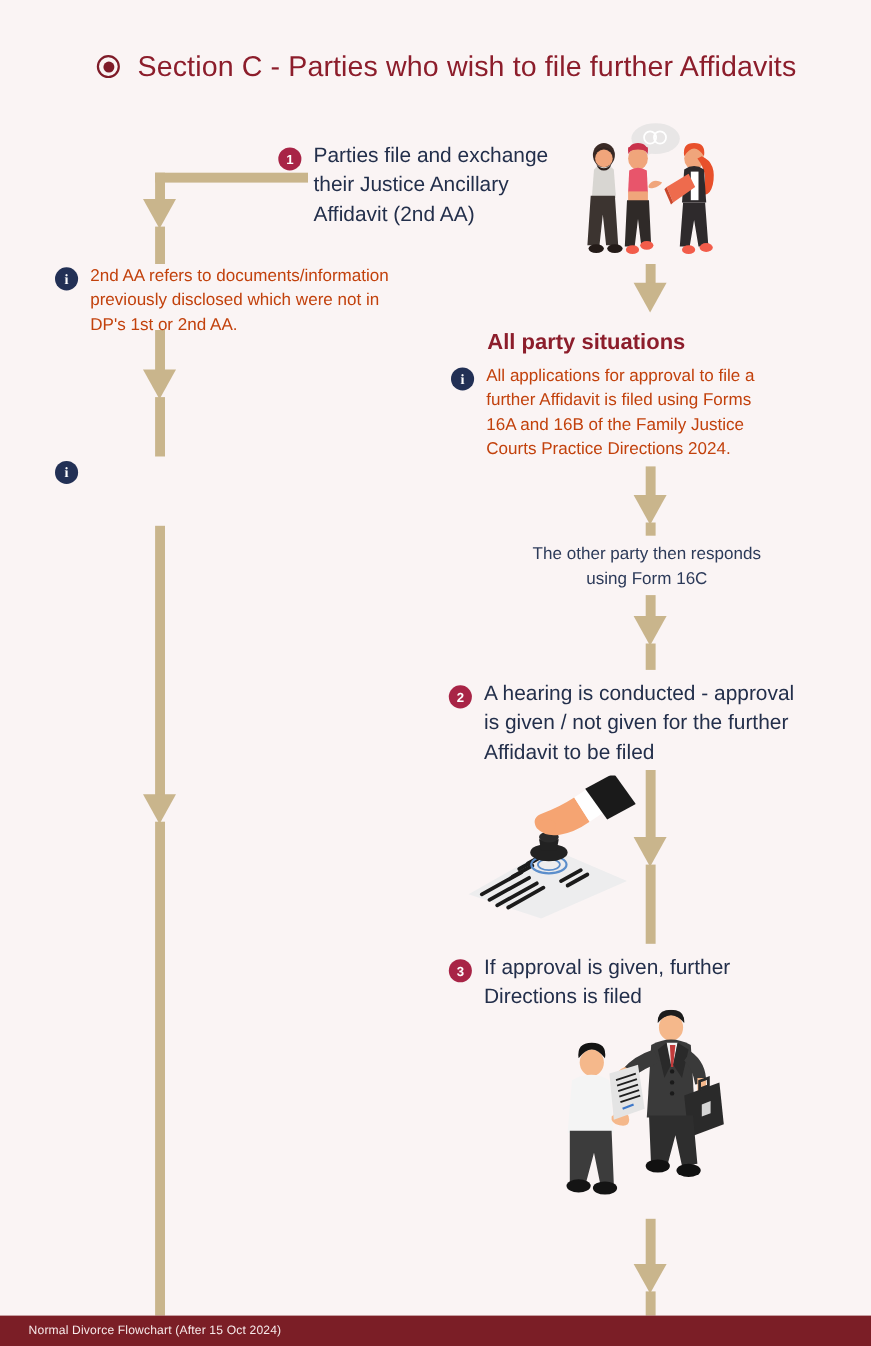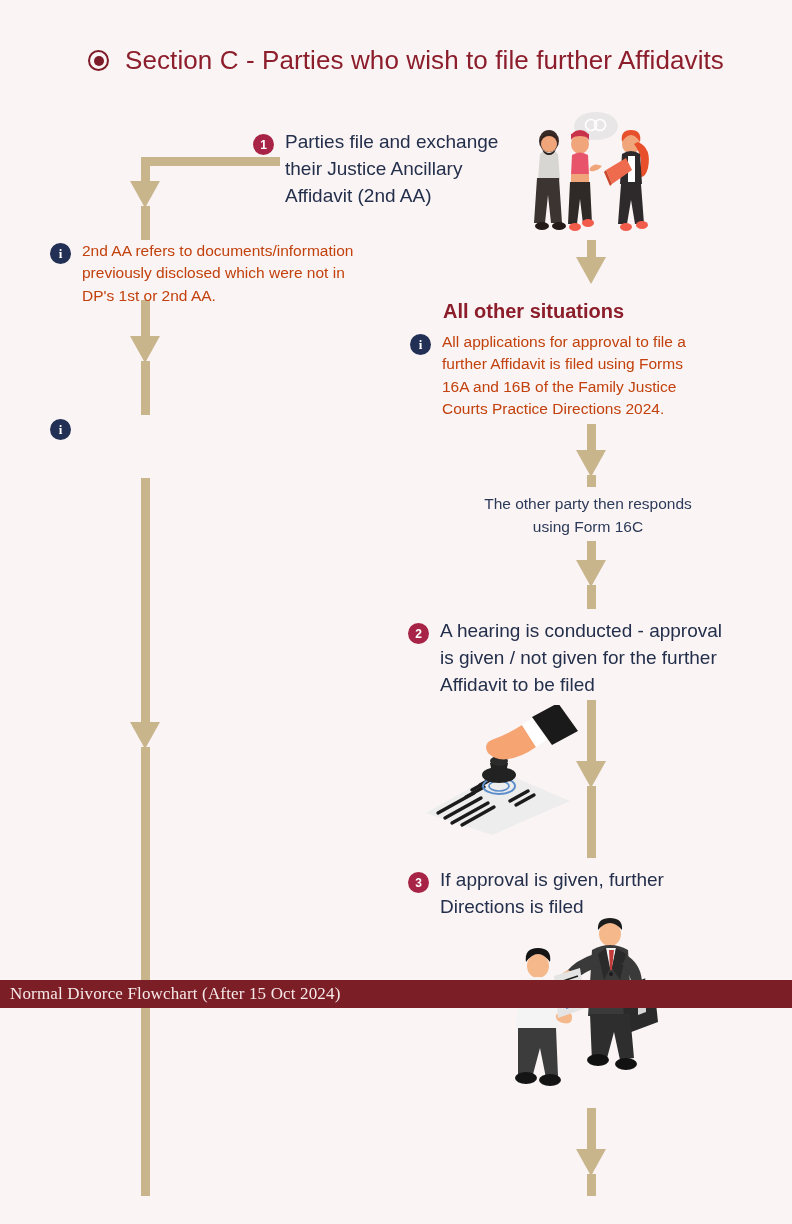--- a/index.html
+++ b/index.html
@@ -8,21 +8,21 @@
     width: 792px;
     height: 1224px;
     background: #FAF4F4;
     font-family: "Liberation Sans", sans-serif;
     overflow: hidden;
   }
 
   #page {
     position: relative;
     width: 792px;
-    height: 1008px;
+    height: 1224px;
     background: #FAF4F4;
   }
 
   
   .title-row {
     position: absolute;
     left: 88px;
     top: 45px;
     display: flex;
     align-items: center;
@@ -138,24 +138,23 @@
     left: 0;
     bottom: 0;
     width: 792px;
     height: 28px;
     background: #7B1E26;
     display: flex;
     align-items: center;
   }
   .footer span {
     color: #F6E9E9;
-    font-size: 17px;
-    padding-left: 10px;
+    font-size: 11px;
+    padding-left: 26px;
     letter-spacing: .15px;
-    font-family: Liberation Serif, serif;
   }
 </style>
 </head>
 <body>
 
 <div id="page">
 
   <div class="title-row">
     <span class="bullet-ring">
         <i></i>
@@ -244,21 +243,21 @@
 
   <div class="step" style="left:50px; top:240px; width:320px;">
     <span class="badge-info">i</span>
     <span class="info-text">2nd AA refers to documents/information previously disclosed which were not in DP's 1st or 2nd AA.</span>
   </div>
 
   <div class="step" style="left:50px; top:416px; width:300px;">
     <span class="badge-info">i</span>
   </div>
 
-  <div class="sub-head" style="left:443px; top:300px;">All other situations</div>
+  <div class="sub-head" style="left:443px; top:300px;">All party situations</div>
 
   <div class="step" style="left:410px; top:331px; width:300px;">
     <span class="badge-info">i</span>
     <span class="info-text">All applications for approval to file a further Affidavit is filed using Forms 16A and 16B of the Family Justice Courts Practice Directions 2024.</span>
   </div>
 
   <div class="note-center" style="left:467px; top:492px; width:242px;">The other party then responds using Form 16C</div>
 
   <div class="step" style="left:408px; top:618px; width:320px;">
     <span class="badge-num">2</span>

